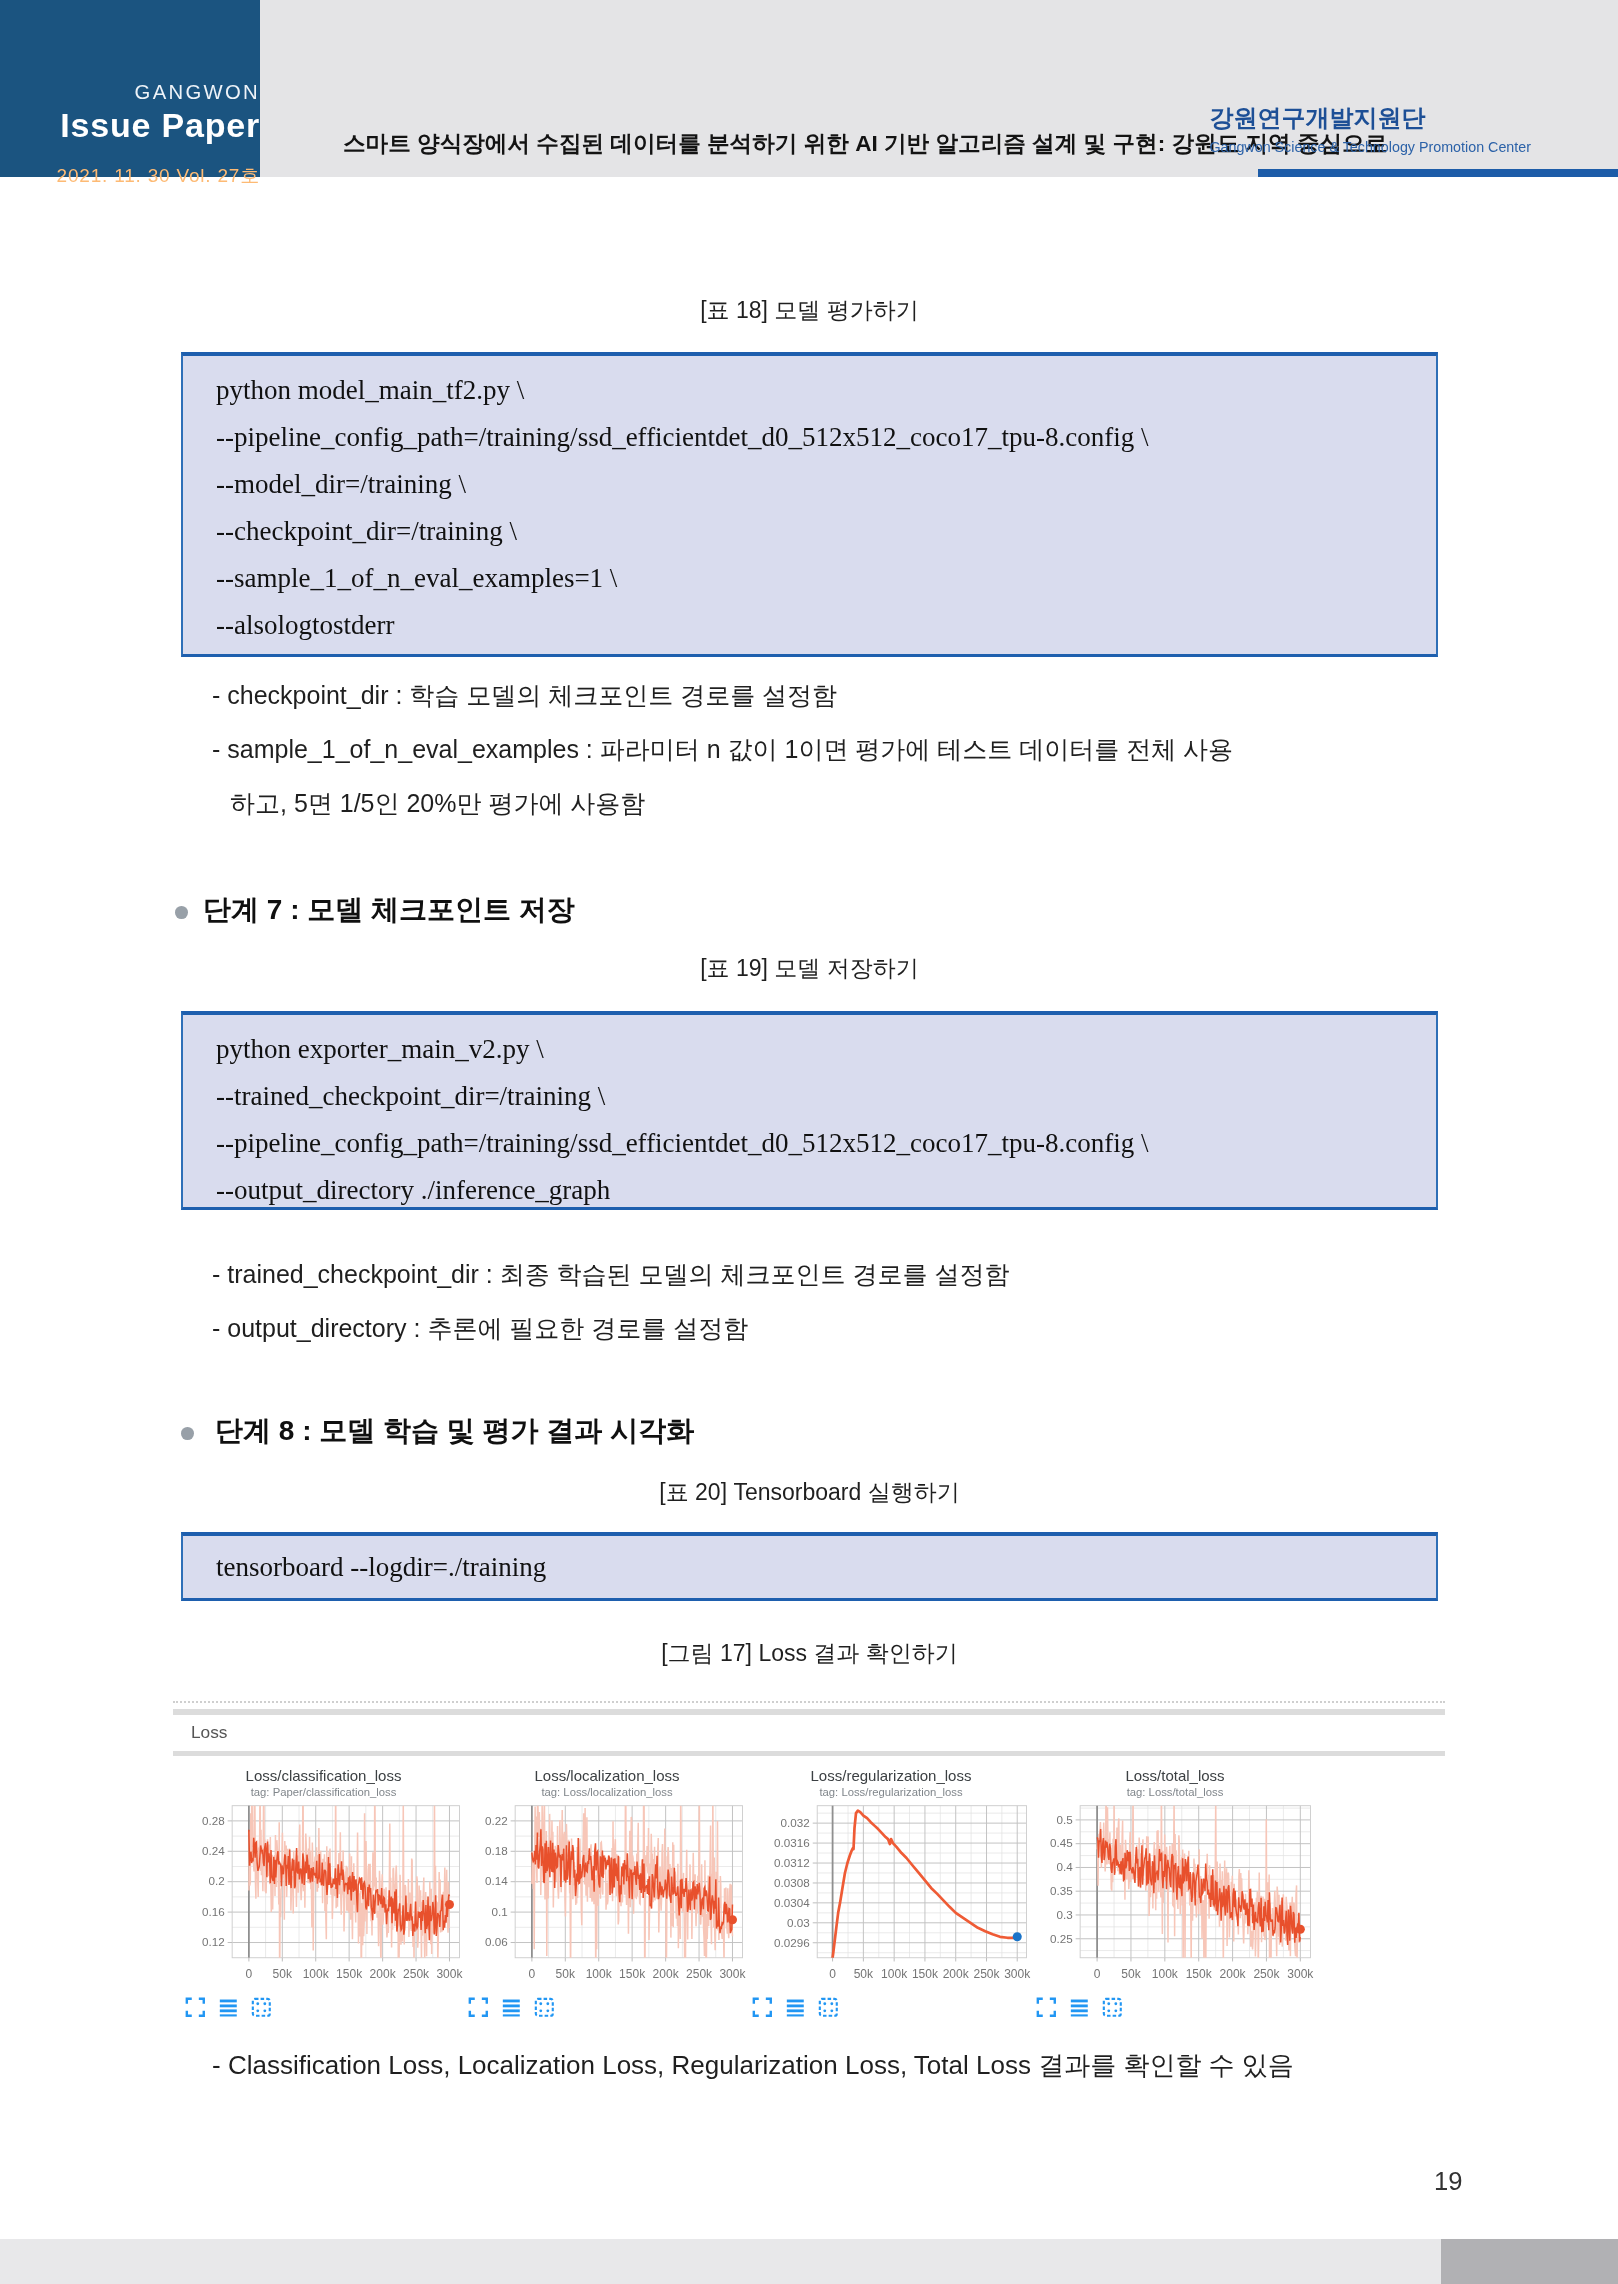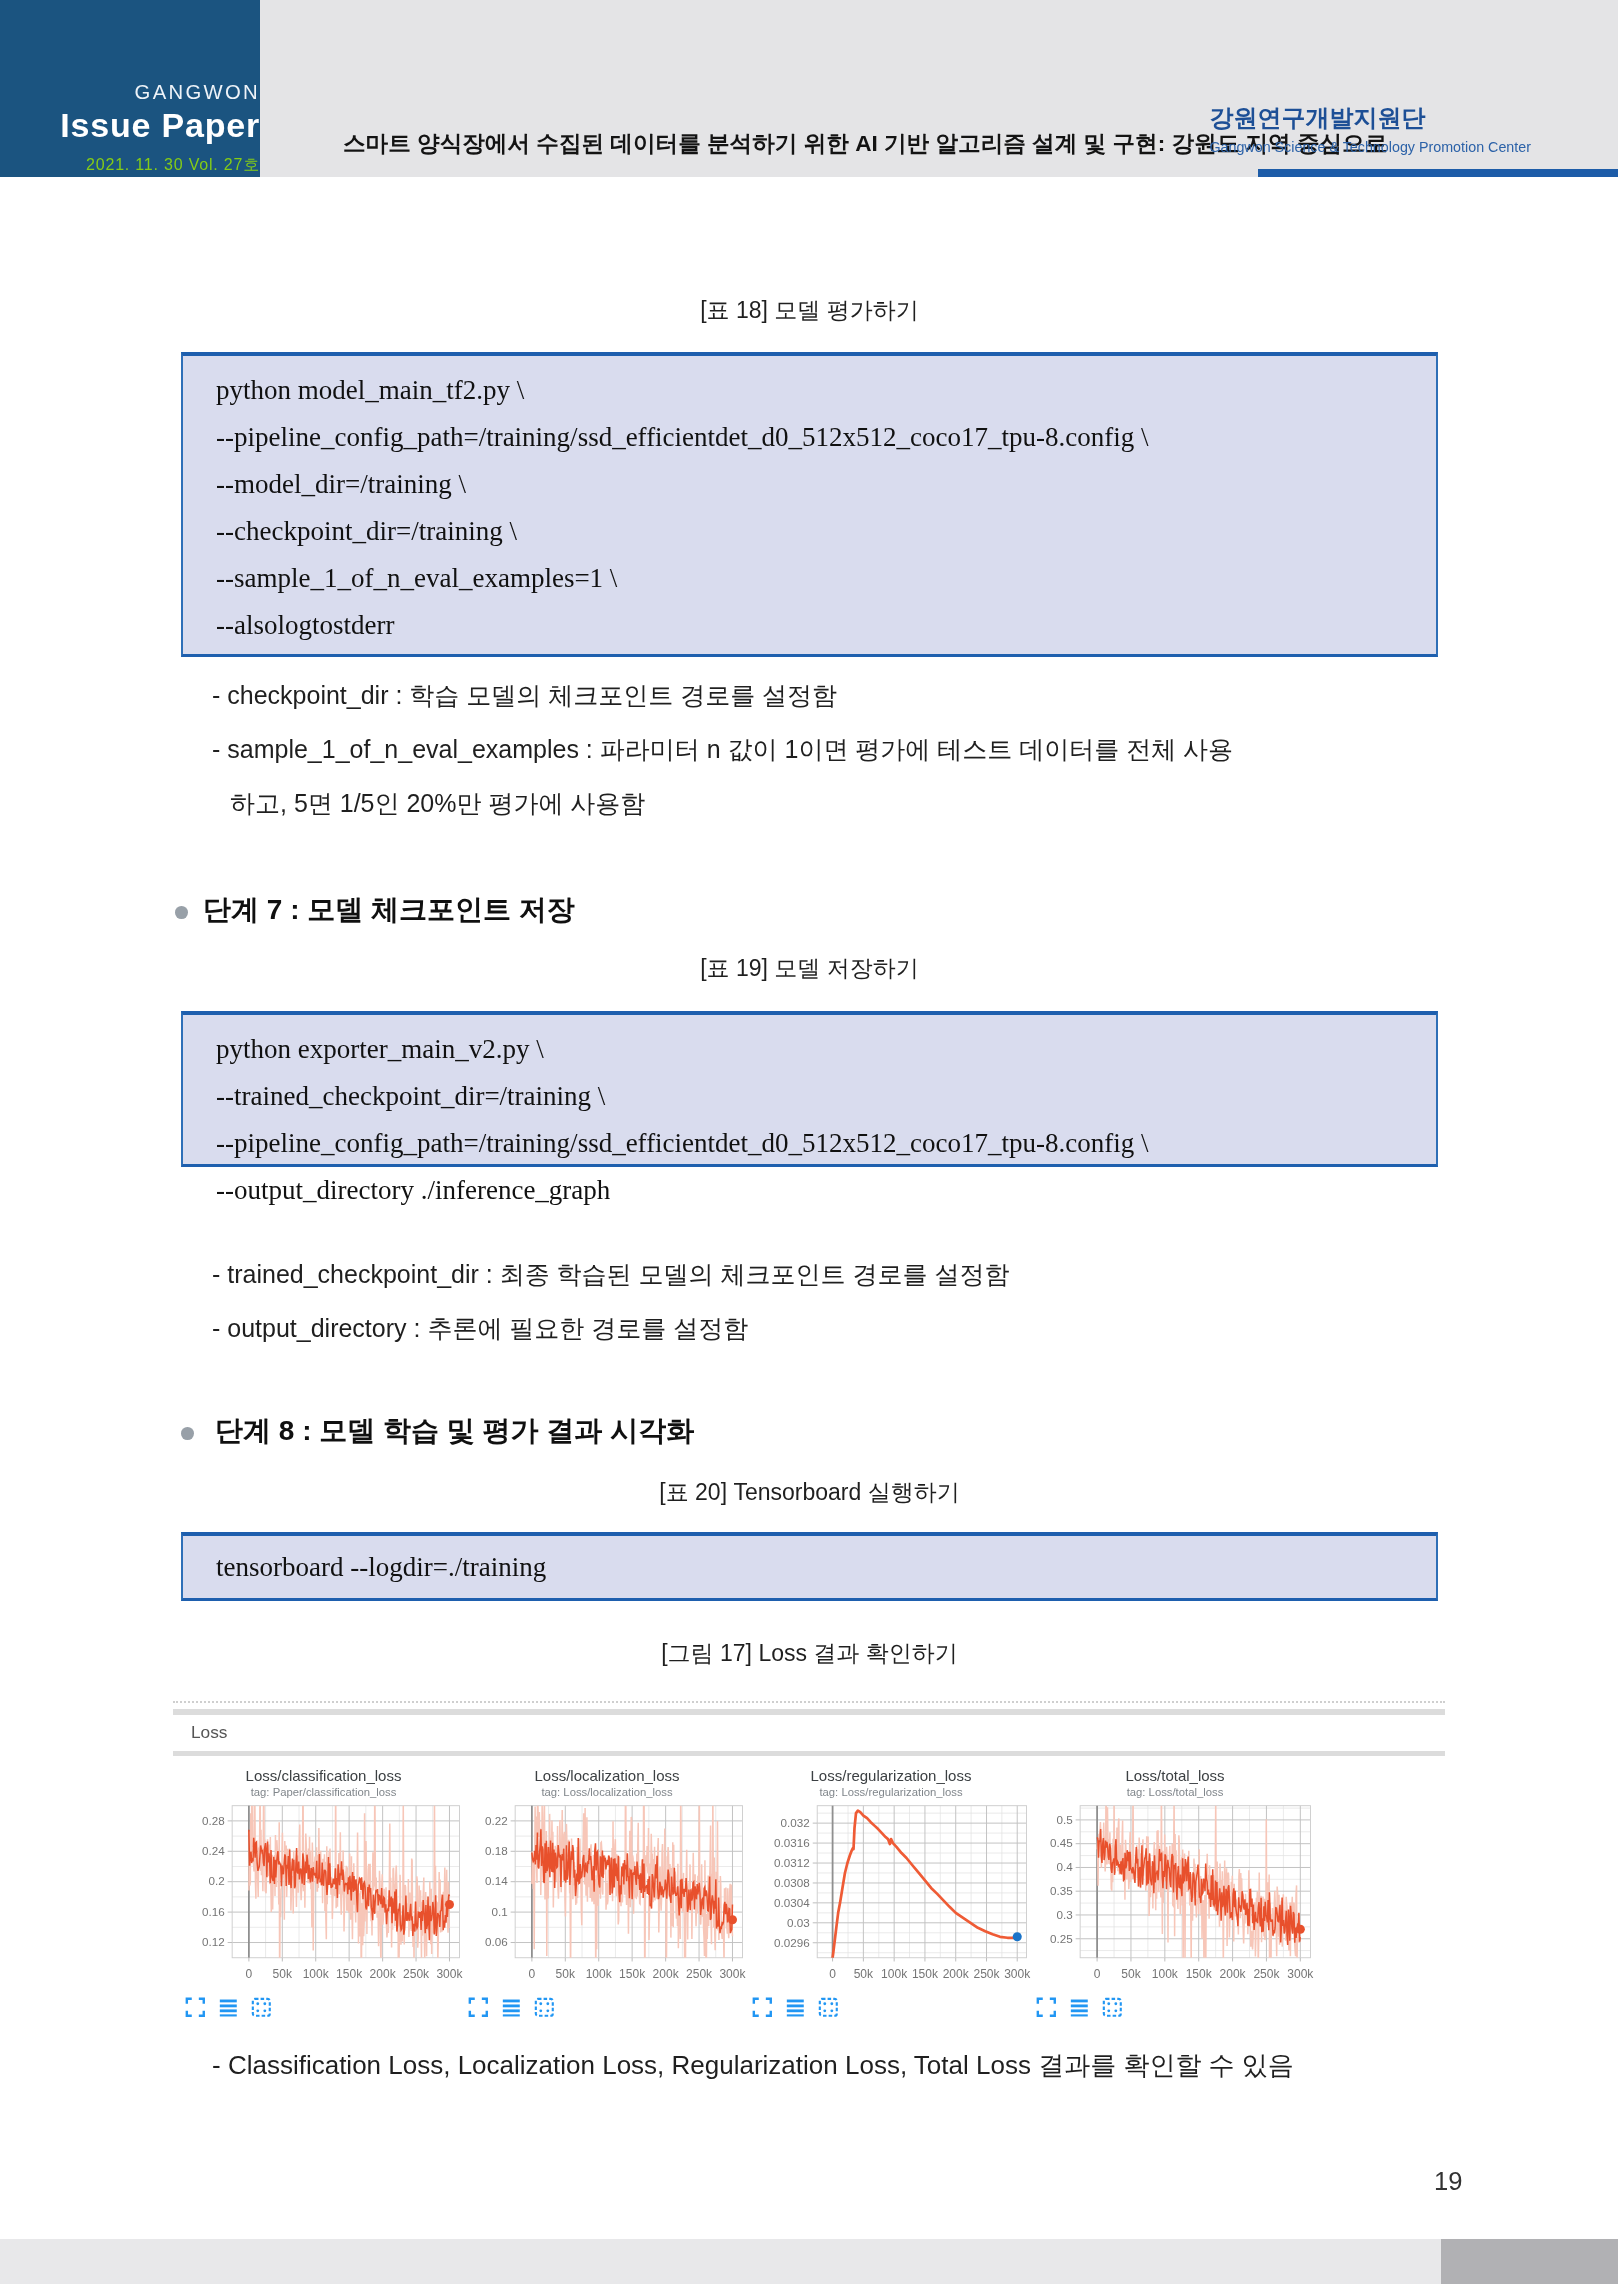--- a/index.html
+++ b/index.html
@@ -3,21 +3,21 @@
 <meta charset="utf-8">
 <style>
   html,body{margin:0;padding:0;background:#fff;}
   body{font-family:"Liberation Sans","DejaVu Sans",sans-serif;}
   .page{position:relative;width:1618px;height:2284px;background:#ffffff;overflow:hidden;}
 
   
   .brand-box{position:absolute;left:0;top:0;width:260px;height:177px;background:#1b5480;color:#fff;text-align:right;box-sizing:border-box;padding-top:81px;}
   .brand-1{font-size:20.3px;letter-spacing:2.3px;font-weight:400;color:#eef3f8;}
   .brand-2{font-size:34px;font-weight:700;letter-spacing:0.8px;margin-top:1.5px;}
-  .brand-3{font-size:16px;color:#84cc16;margin-top:10px;letter-spacing:0.8px;}
+  .brand-3{font-size:19px;color:#fdba74;margin-top:18px;letter-spacing:0.8px;}
   .header-band{position:absolute;left:260px;top:0;width:1358px;height:177px;background:#e4e4e6;}
   .header-title{position:absolute;left:83px;top:128px;font-size:22.6px;font-weight:700;color:#131313;white-space:nowrap;}
   .org{position:absolute;right:87px;top:102px;}
   .org-kr{font-size:24px;font-weight:700;color:#1d4f96;}
   .org-en{font-size:14.3px;color:#2c62a8;margin-top:4.5px;}
   .header-bar{position:absolute;right:0;top:169px;width:360px;height:7.5px;background:#1d5ca8;}
 
   
   .caption{position:absolute;left:181px;width:1257px;text-align:center;font-size:23px;color:#1f1f1f;font-weight:500;}
   .note{position:absolute;font-size:25px;color:#1f1f1f;white-space:nowrap;}
@@ -77,21 +77,21 @@
     <div class="codeline">--alsologtostderr</div>
   </div>
   <div class="note" style="left:212px;top:679px;">- checkpoint_dir : 학습 모델의 체크포인트 경로를 설정함</div>
   <div class="note" style="left:212px;top:733px;">- sample_1_of_n_eval_examples : 파라미터 n 값이 1이면 평가에 테스트 데이터를 전체 사용</div>
   <div class="note" style="left:230px;top:787px;">하고, 5면 1/5인 20%만 평가에 사용함</div>
 
   <div class="bullet-dot" style="left:175px;top:906px;"></div>
   <div class="bullet-label" style="left:203px;top:891px;">단계 7 : 모델 체크포인트 저장</div>
 
   <div class="caption" style="top:953px;">[표 19] 모델 저장하기</div>
-  <div class="codebox" style="top:1011px;height:156px;">
+  <div class="codebox" style="top:1011px;height:199px;">
     <div class="codeline">python exporter_main_v2.py \</div>
     <div class="codeline">--trained_checkpoint_dir=/training \</div>
     <div class="codeline">--pipeline_config_path=/training/ssd_efficientdet_d0_512x512_coco17_tpu-8.config \</div>
     <div class="codeline">--output_directory ./inference_graph</div>
   </div>
   <div class="note" style="left:212px;top:1258px;">- trained_checkpoint_dir : 최종 학습된 모델의 체크포인트 경로를 설정함</div>
   <div class="note" style="left:212px;top:1312px;">- output_directory : 추론에 필요한 경로를 설정함</div>
 
   <div class="bullet-dot" style="left:181px;top:1427px;"></div>
   <div class="bullet-label" style="left:215px;top:1412px;">단계 8 : 모델 학습 및 평가 결과 시각화</div>

